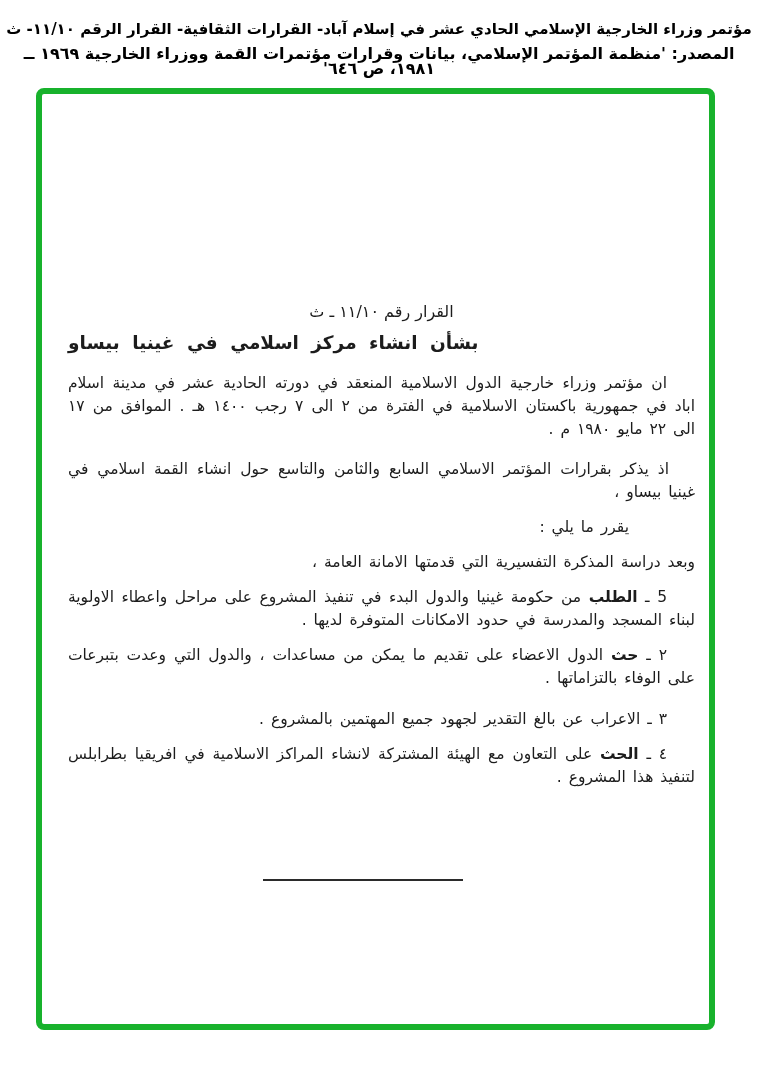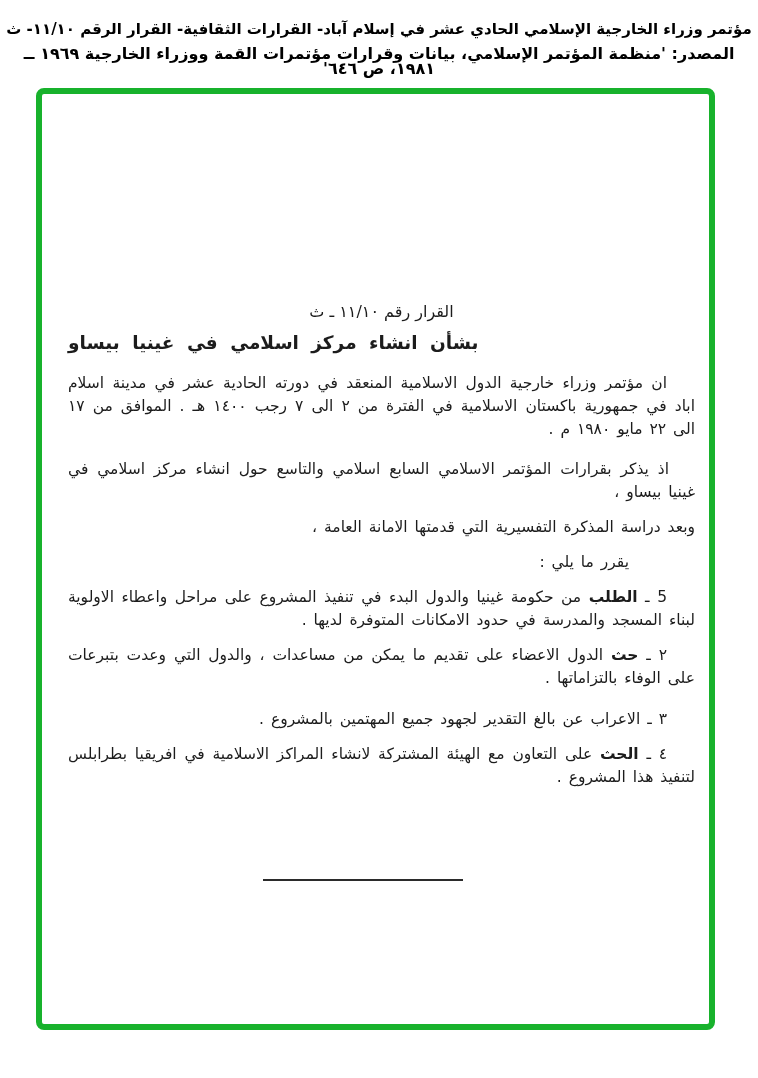--- a/index.html
+++ b/index.html
@@ -96,23 +96,23 @@
   <div class="h-line2">المصدر: 'منظمة المؤتمر الإسلامي، بيانات وقرارات مؤتمرات القمة ووزراء الخارجية ١٩٦٩ ــ ١٩٨١، ص ٦٤٦'</div>
 </header>
 
 <section class="doc-frame">
   <div class="doc-inner">
 
     <p class="title1">القرار رقم ١١/١٠ ـ ث</p>
     <p class="title2">بشأن انشاء مركز اسلامي في غينيا بيساو</p>
 
     <p class="body-text p-opening">ان مؤتمر وزراء خارجية الدول الاسلامية المنعقد في دورته الحادية عشر في مدينة اسلام اباد في جمهورية باكستان الاسلامية في الفترة من ٢ الى ٧ رجب ١٤٠٠ هـ . الموافق من ١٧ الى ٢٢ مايو ١٩٨٠ م .</p>
-    <p class="body-text p-recall">اذ يذكر بقرارات المؤتمر الاسلامي السابع اسلامي والتاسع حول انشاء مركز اسلامي في غينيا بيساو ،</p>
+    <p class="body-text p-recall">اذ يذكر بقرارات المؤتمر الاسلامي السابع والثامن والتاسع حول انشاء القمة اسلامي في غينيا بيساو ،</p>
+    <p class="body-text p-decides">يقرر ما يلي :</p>
     <p class="body-text p-memo">وبعد دراسة المذكرة التفسيرية التي قدمتها الامانة العامة ،</p>
-    <p class="body-text p-decides">يقرر ما يلي :</p>
 
     <p class="body-text item-1"><span>5 ـ</span> <span style="font-weight: bold;">الطلب</span><span> من حكومة غينيا والدول البدء في تنفيذ المشروع على مراحل واعطاء الاولوية لبناء المسجد والمدرسة في حدود الامكانات المتوفرة لديها .</span></p>
 
     <p class="body-text item-2"><span>٢ ـ</span> <span style="font-weight: bold;">حث</span><span> الدول الاعضاء على تقديم ما يمكن من مساعدات ، والدول التي وعدت بتبرعات على الوفاء بالتزاماتها .</span></p>
 
     <p class="body-text item-3"><span>٣ ـ</span> <span>الاعراب</span><span> عن بالغ التقدير لجهود جميع المهتمين بالمشروع .</span></p>
 
     <p class="body-text item-4"><span>٤ ـ</span> <span style="font-weight: bold;">الحث</span><span> على التعاون مع الهيئة المشتركة لانشاء المراكز الاسلامية في افريقيا بطرابلس لتنفيذ هذا المشروع .</span></p>
 
     <div class="bottom-rule"></div>

